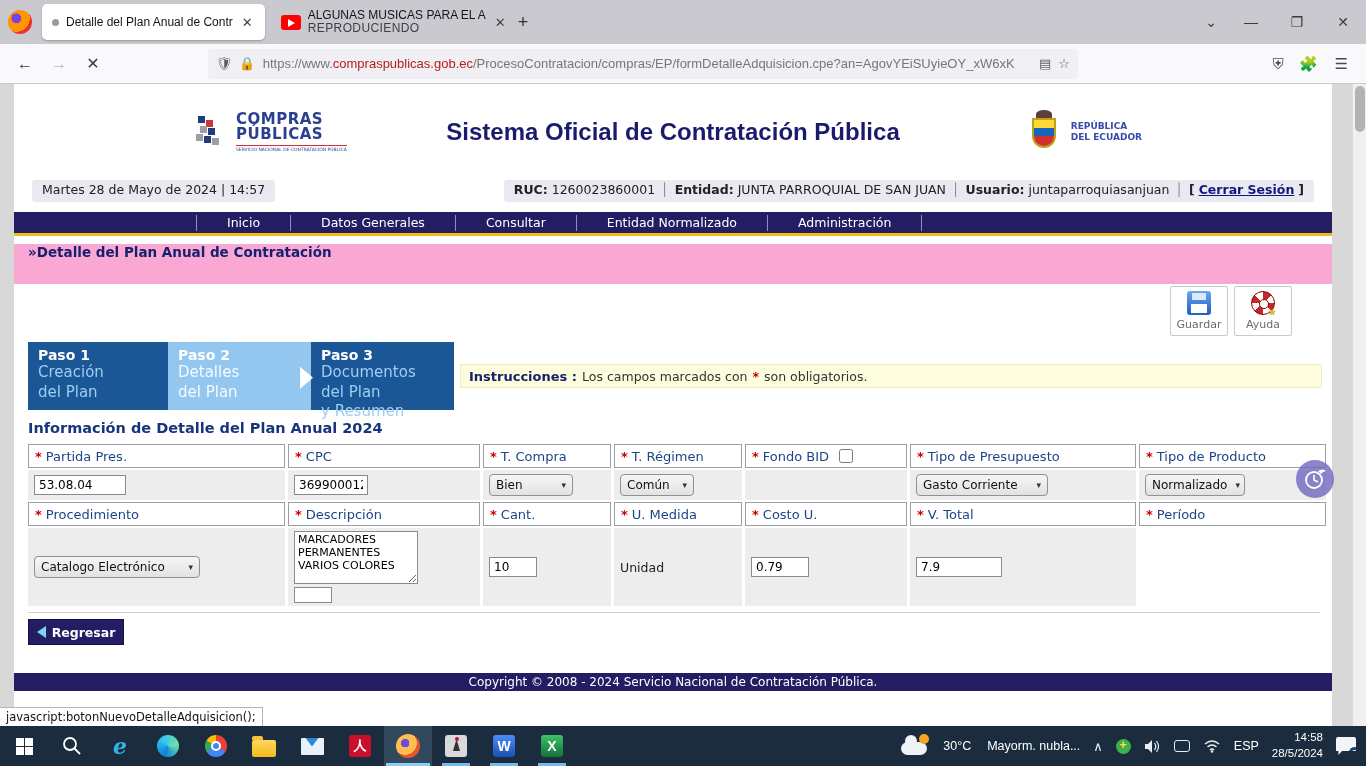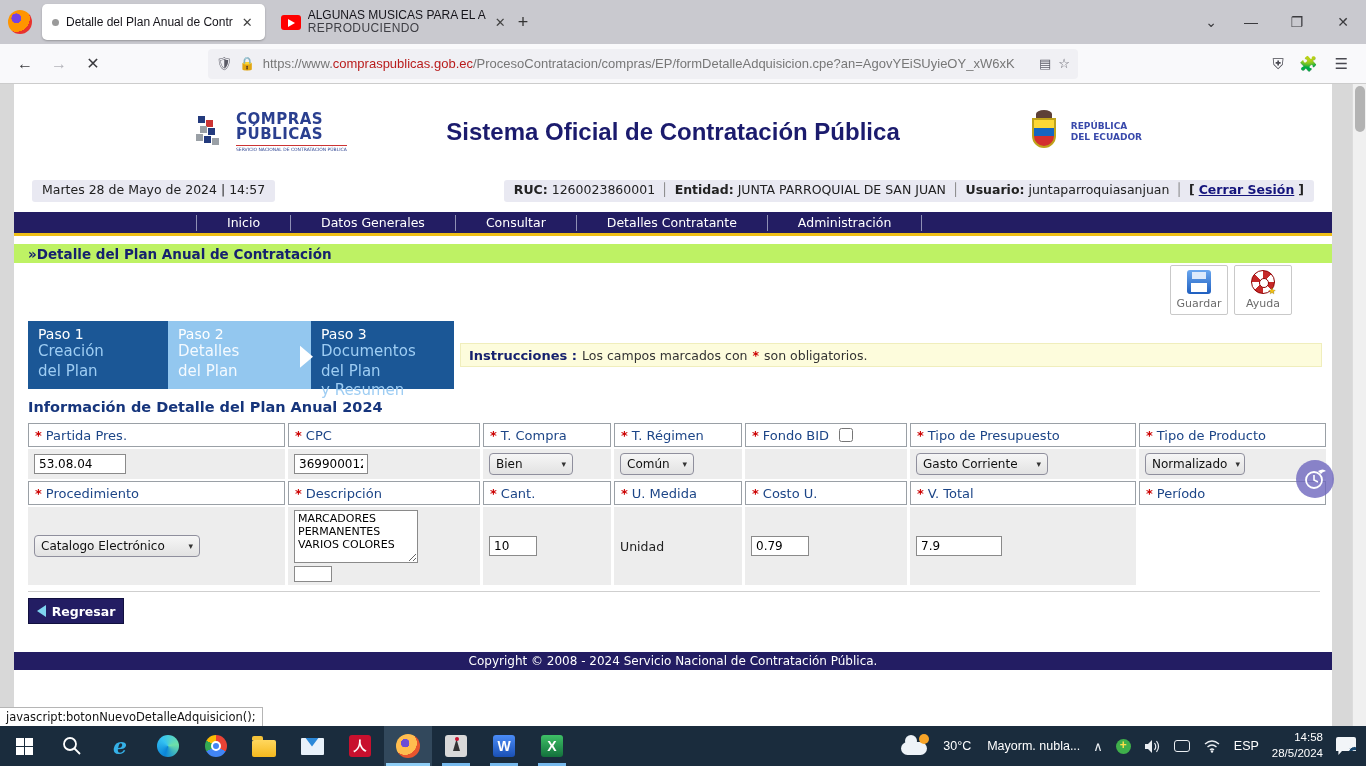--- a/index.html
+++ b/index.html
@@ -64,40 +64,40 @@
   .infobar { display:flex; justify-content:space-between; margin:0 18px; height:22px; font-size:12.5px; }
   .chip { background:#e9e9f2; border-radius:3px; padding:2px 10px; color:#222; white-space:nowrap; }
   .chip b { font-weight:bold; }
   .chip .sep { color:#888; padding:0 6px; }
   .logout { color:#14147c; font-weight:bold; text-decoration:underline; }
 
   .menubar { margin-top:10px; height:24px; background:#231d63; border-bottom:3px solid #eebe16; display:flex; align-items:center; padding-left:182px; }
   .menu-item { color:#fff; font-size:12.5px; padding:0 30px; height:16px; line-height:16px; border-right:1px solid #8f8fb5; }
   .menu-item:first-child { border-left:1px solid #8f8fb5; }
 
-  .breadcrumb-band { margin-top:8px; height:19px; background:#bef264; display:flex; align-items:center; padding-left:14px; }
+  .breadcrumb-band { margin-top:8px; height:40px; background:#f9a8d4; display:flex; align-items:flex-start; padding-left:14px; }
   .breadcrumb { font-size:13.5px; font-weight:bold; color:#16216e; }
 
   .actions-row { height:52px; position:relative; }
   .action-btn { position:absolute; top:2px; width:58px; height:50px; border:1px solid #c9c9c9; border-radius:2px; background:#fff;
     display:flex; flex-direction:column; align-items:center; justify-content:center; gap:3px; }
   .action-btn .lbl { font-size:11px; color:#6b6b6b; }
   .btn-guardar { right:104px; }
   .btn-ayuda { right:40px; }
   .floppy { width:24px; height:24px; background:linear-gradient(#6aa7ef,#1f5fc0); border-radius:3px; position:relative; }
   .floppy:before { content:""; position:absolute; left:5px; top:2px; width:14px; height:7px; background:#dce9fb; }
   .floppy:after { content:""; position:absolute; left:4px; bottom:2px; width:16px; height:9px; background:#fff; }
   .lifebuoy { width:24px; height:24px; border-radius:50%; position:relative;
     background:conic-gradient(#c62828 0 45deg,#fff 45deg 90deg,#c62828 90deg 135deg,#fff 135deg 180deg,#c62828 180deg 225deg,#fff 225deg 270deg,#c62828 270deg 315deg,#fff 315deg 360deg); border:1px solid #8e0000; }
   .lifebuoy:before { content:""; position:absolute; left:7px; top:7px; width:8px; height:8px; background:#fff; border:1px solid #8e0000; border-radius:50%; }
   .lifebuoy:after { content:"★"; position:absolute; right:-2px; bottom:-3px; font-size:9px; color:#f3c012; text-shadow:0 0 1px #333; }
 
   .steps-row { display:flex; margin:6px 0 0 14px; align-items:center; }
   .step { height:68px; padding:5px 10px; color:#fff; }
-  .step .t { font-size:14px; font-weight:normal; }
+  .step .t { font-size:14px; font-weight:bold; }
   .step .sub { font-size:15px; line-height:1.3; }
   .step-dark { background:#1b5796; }
   .step-dark .sub { color:#9ecdf3; }
   .step-active { background:#93c7ef; position:relative; }
   .step-active .sub { color:#f4faff; }
   .step1 { width:140px; } .step2 { width:143px; } .step3 { width:143px; }
   .step-arrow { position:absolute; right:-2px; top:50%; transform:translateY(-42%);
     border-left:13px solid #fff; border-top:11px solid transparent; border-bottom:11px solid transparent; }
   .instructions { flex:1; margin:0 10px 0 6px; background:#fdfcdc; border:1px solid #f0eebc; height:24px; display:flex; align-items:center; padding-left:8px; font-size:12.5px; color:#333; gap:5px; }
   .instructions .lbl { color:#16216e; font-weight:bold; font-size:13px; }
@@ -261,21 +261,21 @@
         <span>juntaparroquiasanjuan</span><span class="sep">│</span><b>[</b>
         <a class="logout">Cerrar Sesión</a>
         <b>]</b>
       </span>
     </div>
 
     <div class="menubar">
       <span class="menu-item">Inicio</span>
       <span class="menu-item">Datos Generales</span>
       <span class="menu-item">Consultar</span>
-      <span class="menu-item">Detalles Contratante</span>
+      <span class="menu-item">Entidad Normalizado</span>
       <span class="menu-item">Administración</span>
     </div>
 
     <div class="breadcrumb-band">
       <span class="breadcrumb">»Detalle del Plan Anual de Contratación</span>
     </div>
 
     <div class="actions-row">
       <div class="action-btn btn-guardar">
         <div class="floppy"></div>

